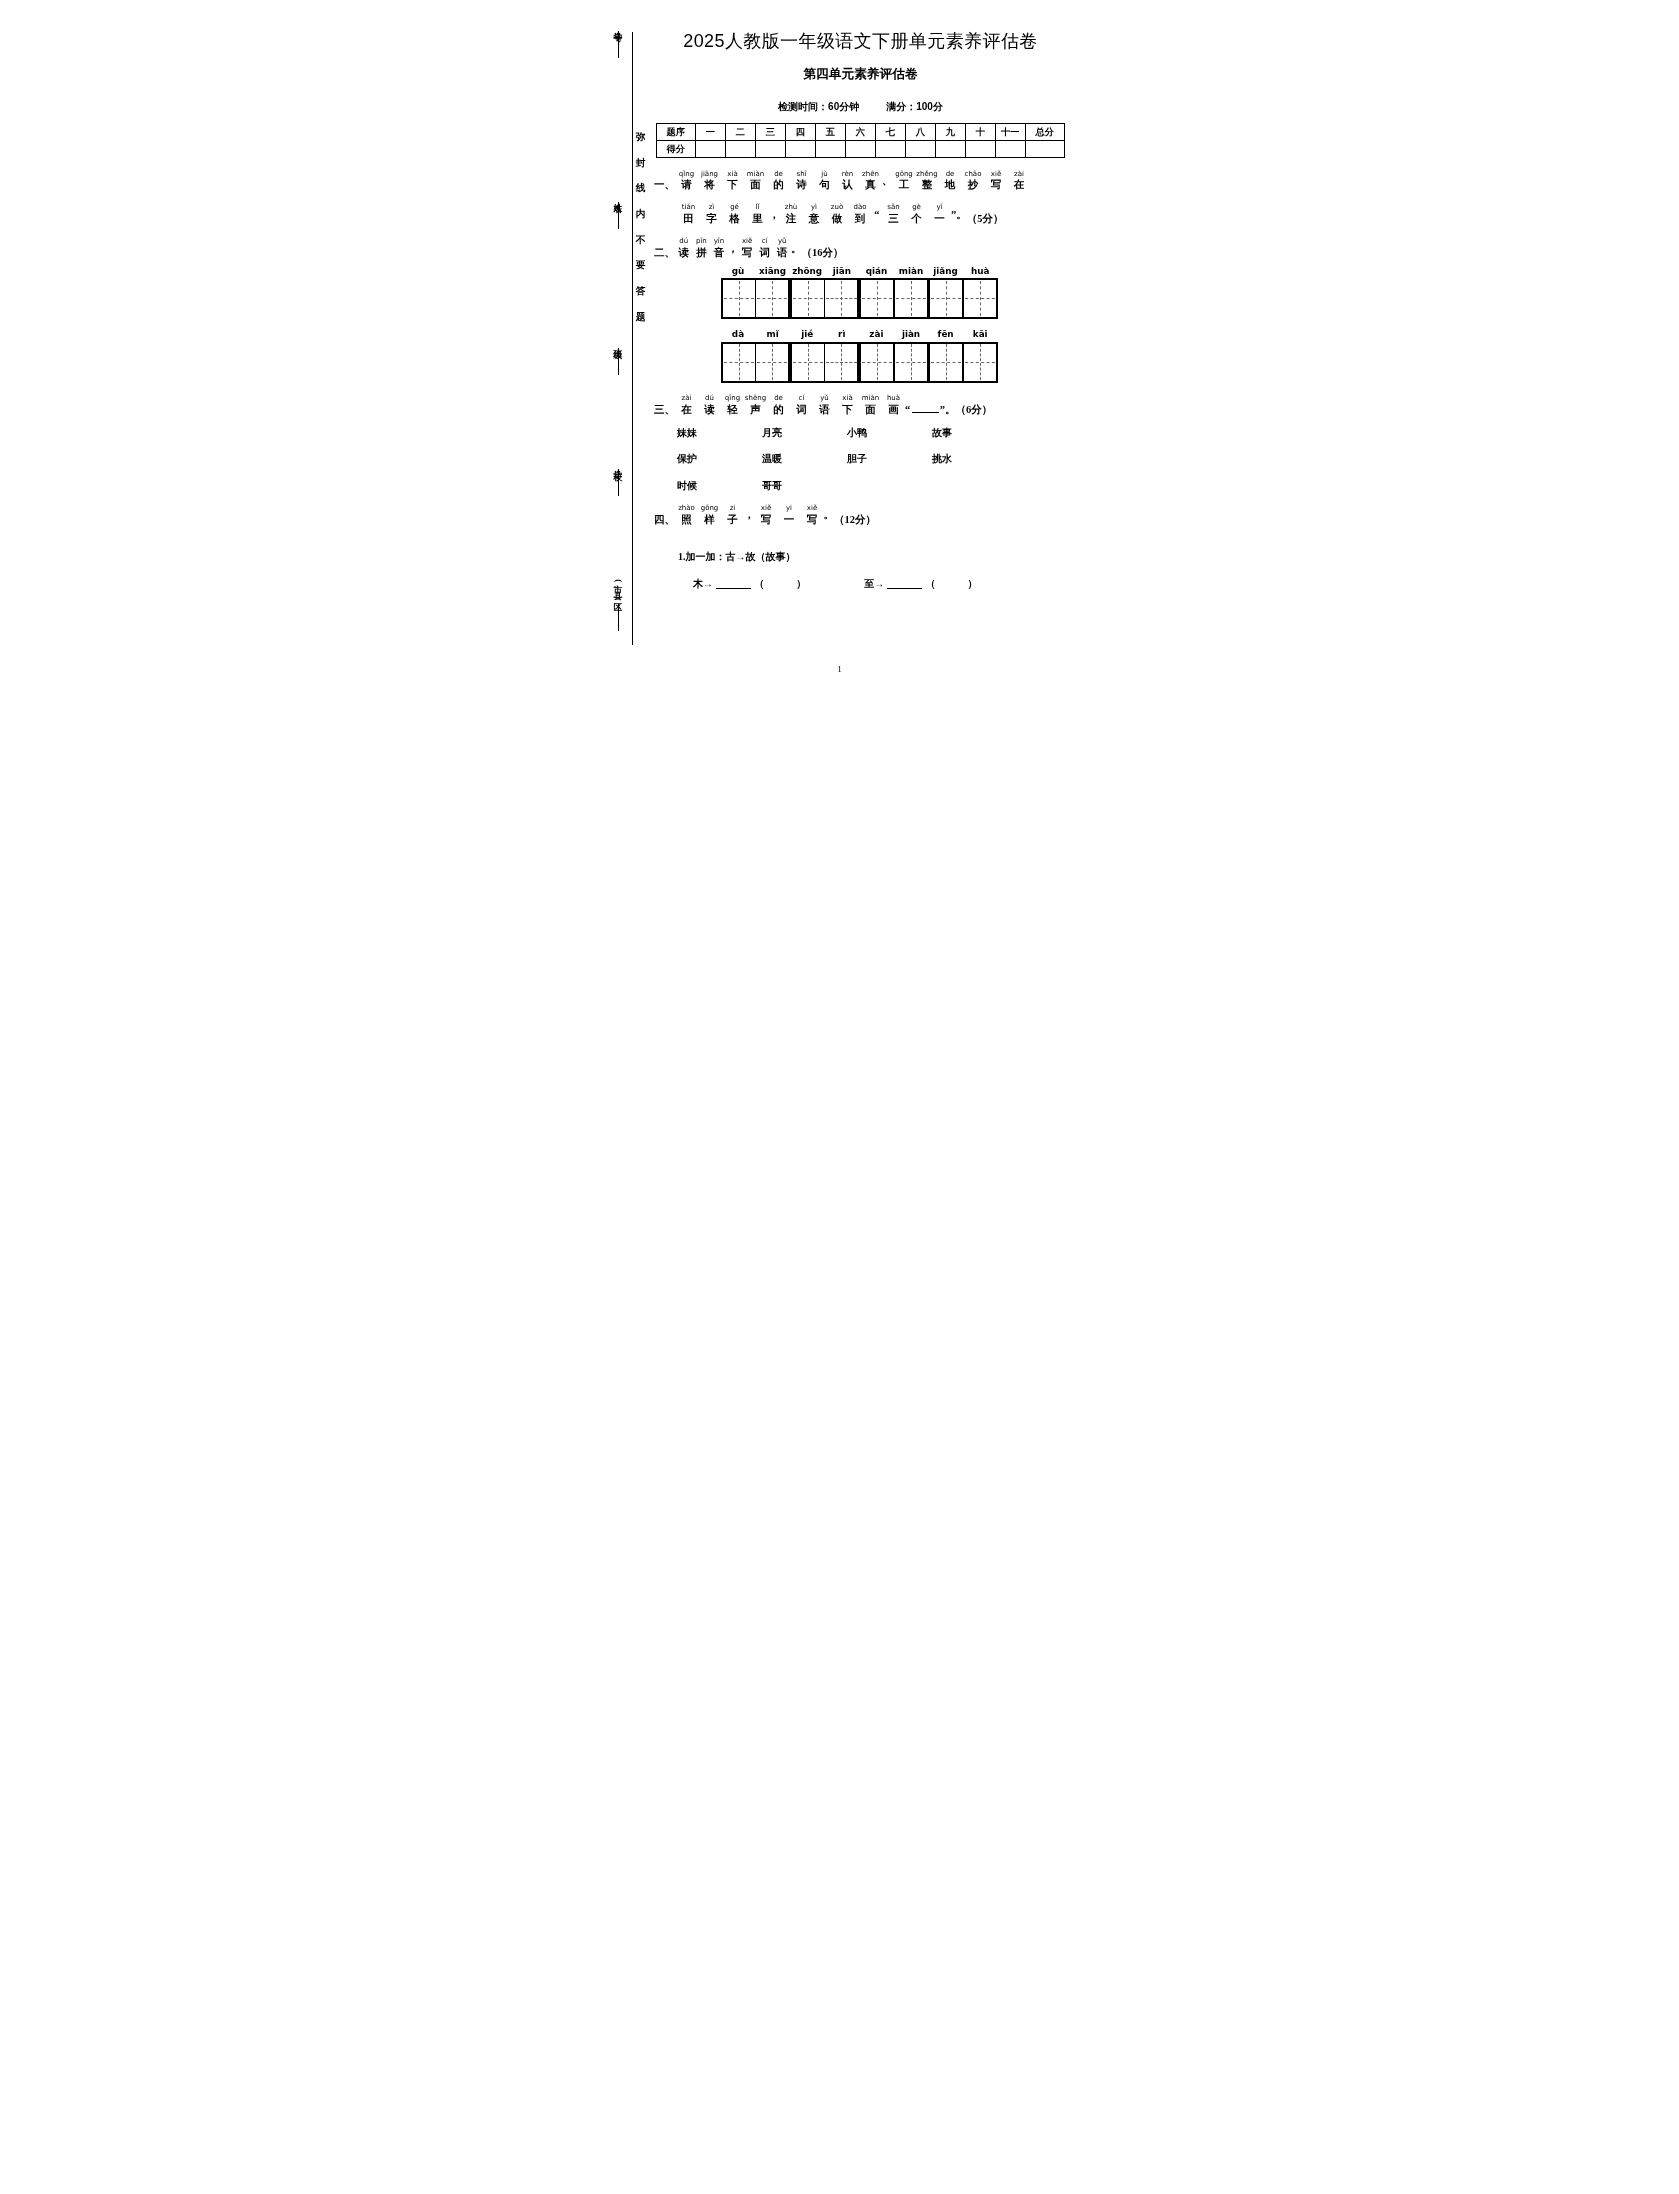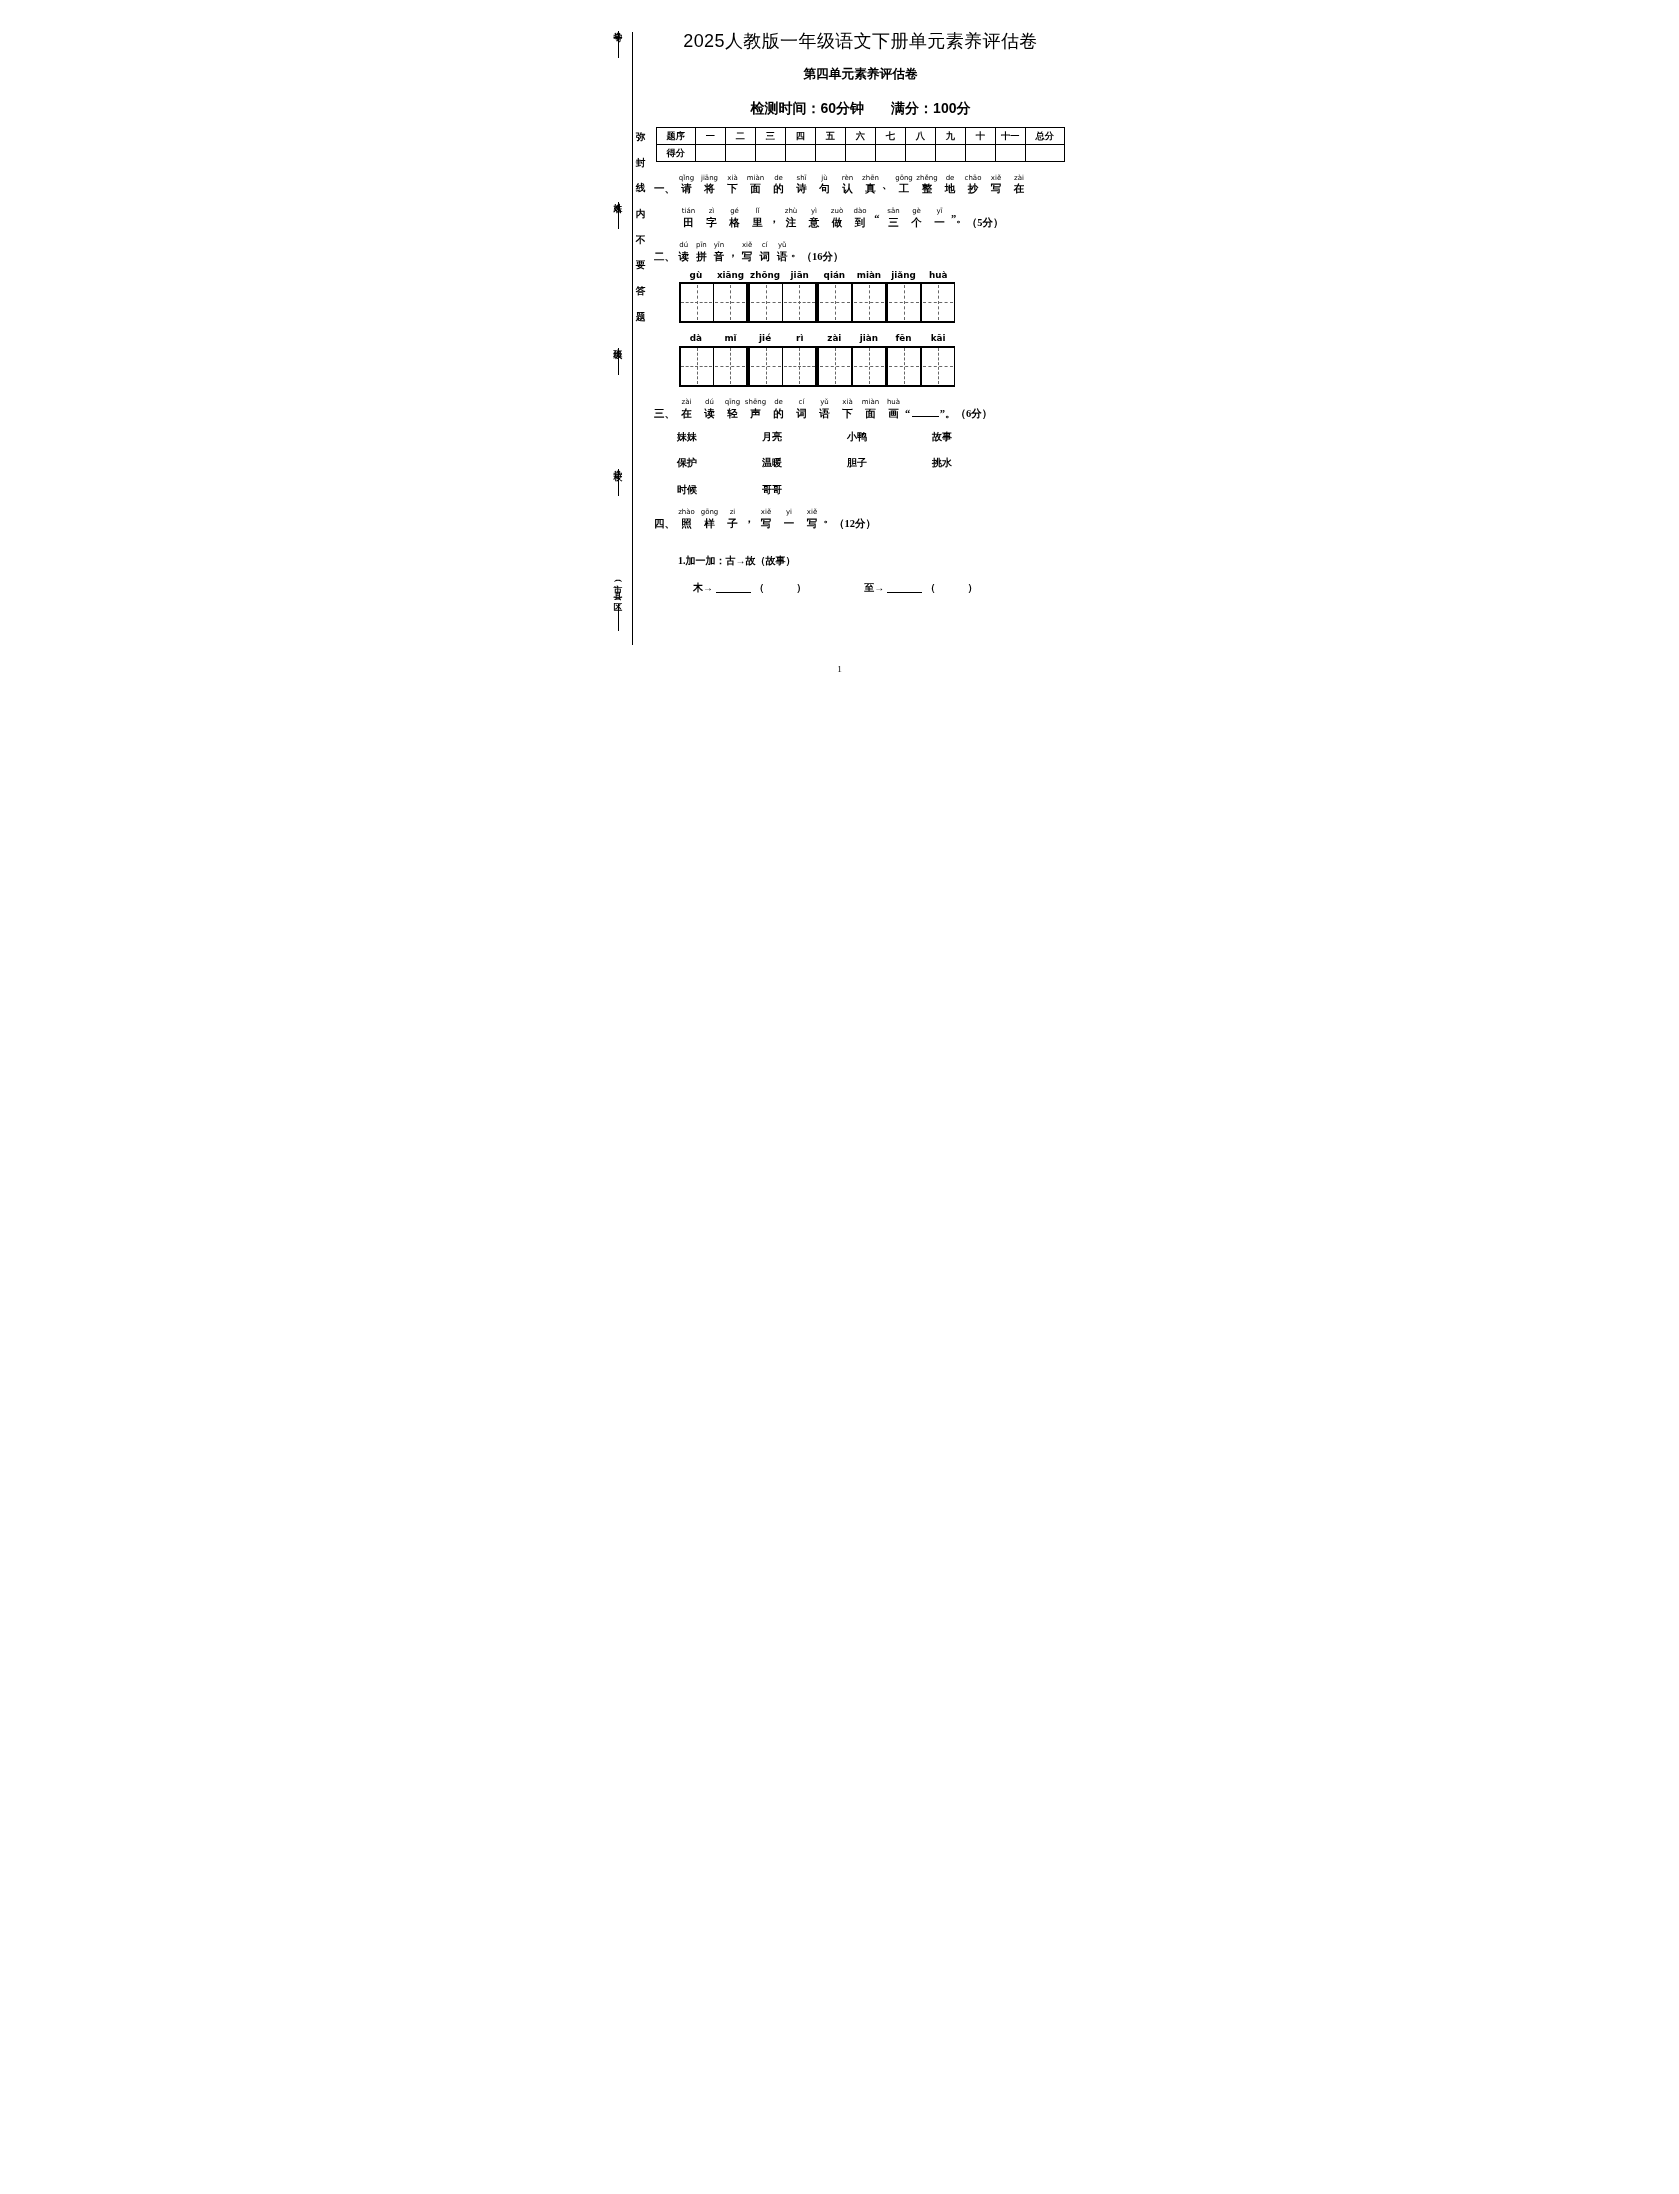--- a/index.html
+++ b/index.html
@@ -21,21 +21,21 @@
   .sb-field:nth-child(4){ top:463px; }
   .sb-field:nth-child(5){ top:578px; }
   .seal-text { position:absolute; left:46px; top:131px; width:13px; display:flex; flex-direction:column;
                gap:12.7px; align-items:center; font-size:9.7px; font-weight:700; font-family:"Liberation Serif", serif; }
 
   
   .main { position:absolute; left:66px; top:26px; width:413px; }
 
   .title { font-size:18px; font-weight:400; text-align:center; letter-spacing:0.4px; margin-top:5.3px; line-height:1.2; }
   .subtitle { font-size:12.7px; font-weight:900; text-align:center; margin-top:13px; }
-  .info { margin-top:17.6px; display:flex; justify-content:center; gap:27px; font-size:14px; font-weight:700; }
+  .info { margin-top:17.6px; display:flex; justify-content:center; gap:27px; font-size:10px; font-weight:700; }
 
   table.score-table { border-collapse:collapse; table-layout:fixed; width:409px; margin:8.8px 0 0 1.8px;
                       font-size:9.2px; font-weight:700; text-align:center; }
   table.score-table td { border:1.1px solid #000; height:17px; }
   table.score-table td:first-child { width:39px; }
   table.score-table td:last-child { width:39px; }
 
   
   .ruby-line { display:flex; align-items:flex-end; margin-top:11.4px; }
   .ruby-seq { display:flex; align-items:center; flex-wrap:nowrap; }
@@ -53,21 +53,21 @@
   .poem { width:132px; padding-left:24px; padding-top:13px; font-family:"Liberation Serif", serif;
           font-size:12px; font-weight:700; line-height:2.2; white-space:nowrap; }
   .tg-grid { border:1.3px solid #000; display:inline-block; align-self:flex-start; }
   .tg-row { display:flex; }
   .tg-row + .tg-row { margin-top:-0.4px; }
   .tg-cell { width:39px; height:35px; border:0.4px solid #000; margin-right:-0.4px; position:relative; background:#fff; }
   .tg-cell::before { content:""; position:absolute; left:50%; top:0.9px; bottom:0.9px; border-left:0.7px dashed #666; }
   .tg-cell::after  { content:""; position:absolute; top:50%; left:0.9px; right:0.9px; border-top:0.7px dashed #666; }
 
   
-  .q2-row { display:flex; justify-content:flex-start; width:361px; margin-left:24.6px; margin-top:6.1px; }
+  .q2-row { display:flex; justify-content:center; width:361px; margin-left:24.6px; margin-top:6.1px; }
   .q2-row.second { margin-top:10.5px; }
   .word-block { display:flex; flex-direction:column; align-items:center; }
   .wb-py { display:flex; width:100%; font-size:8.8px; font-weight:700; margin-bottom:2.2px;
            font-family:"DejaVu Sans","Liberation Sans",sans-serif; }
   .wb-py span { flex:1; text-align:center; white-space:nowrap; }
   .wb-grid { display:flex; border:1.1px solid #000; }
   .wb-cell { width:34px; height:39px; }
 
   
   .q3-blank { width:27px; border-bottom:1.1px solid #000; align-self:flex-end; margin:0 1.3px 3.1px 1.3px; }

